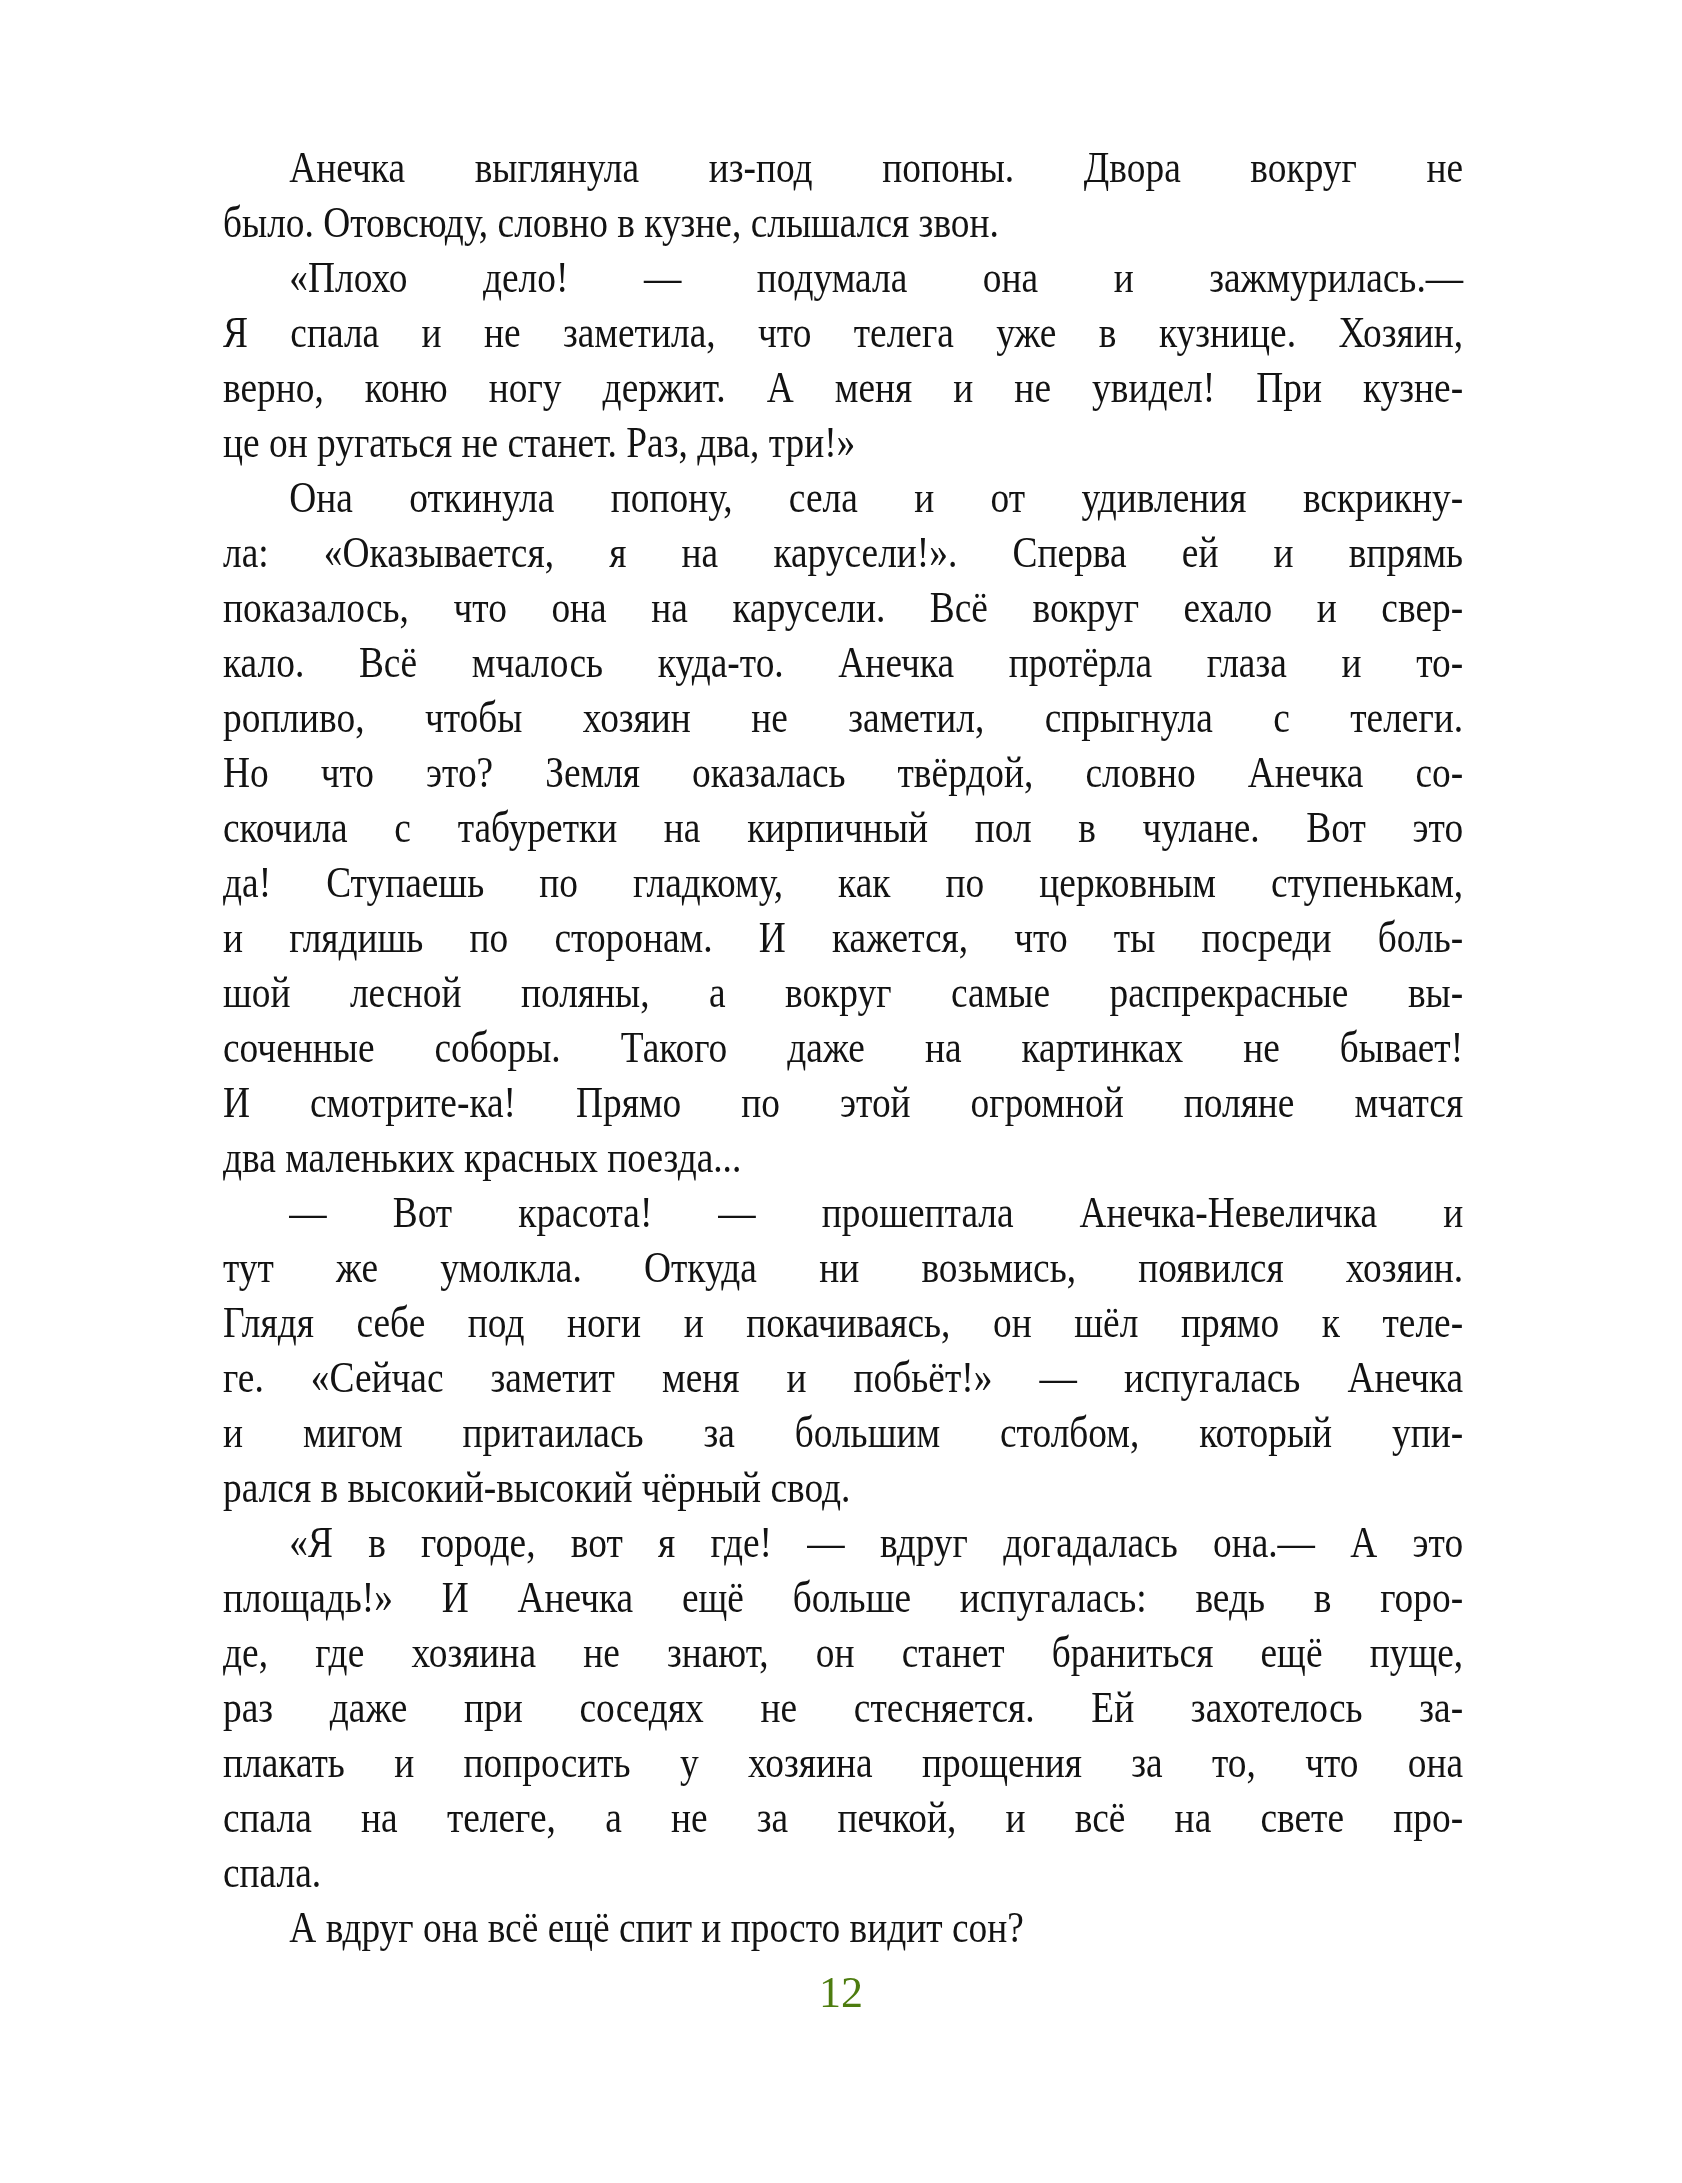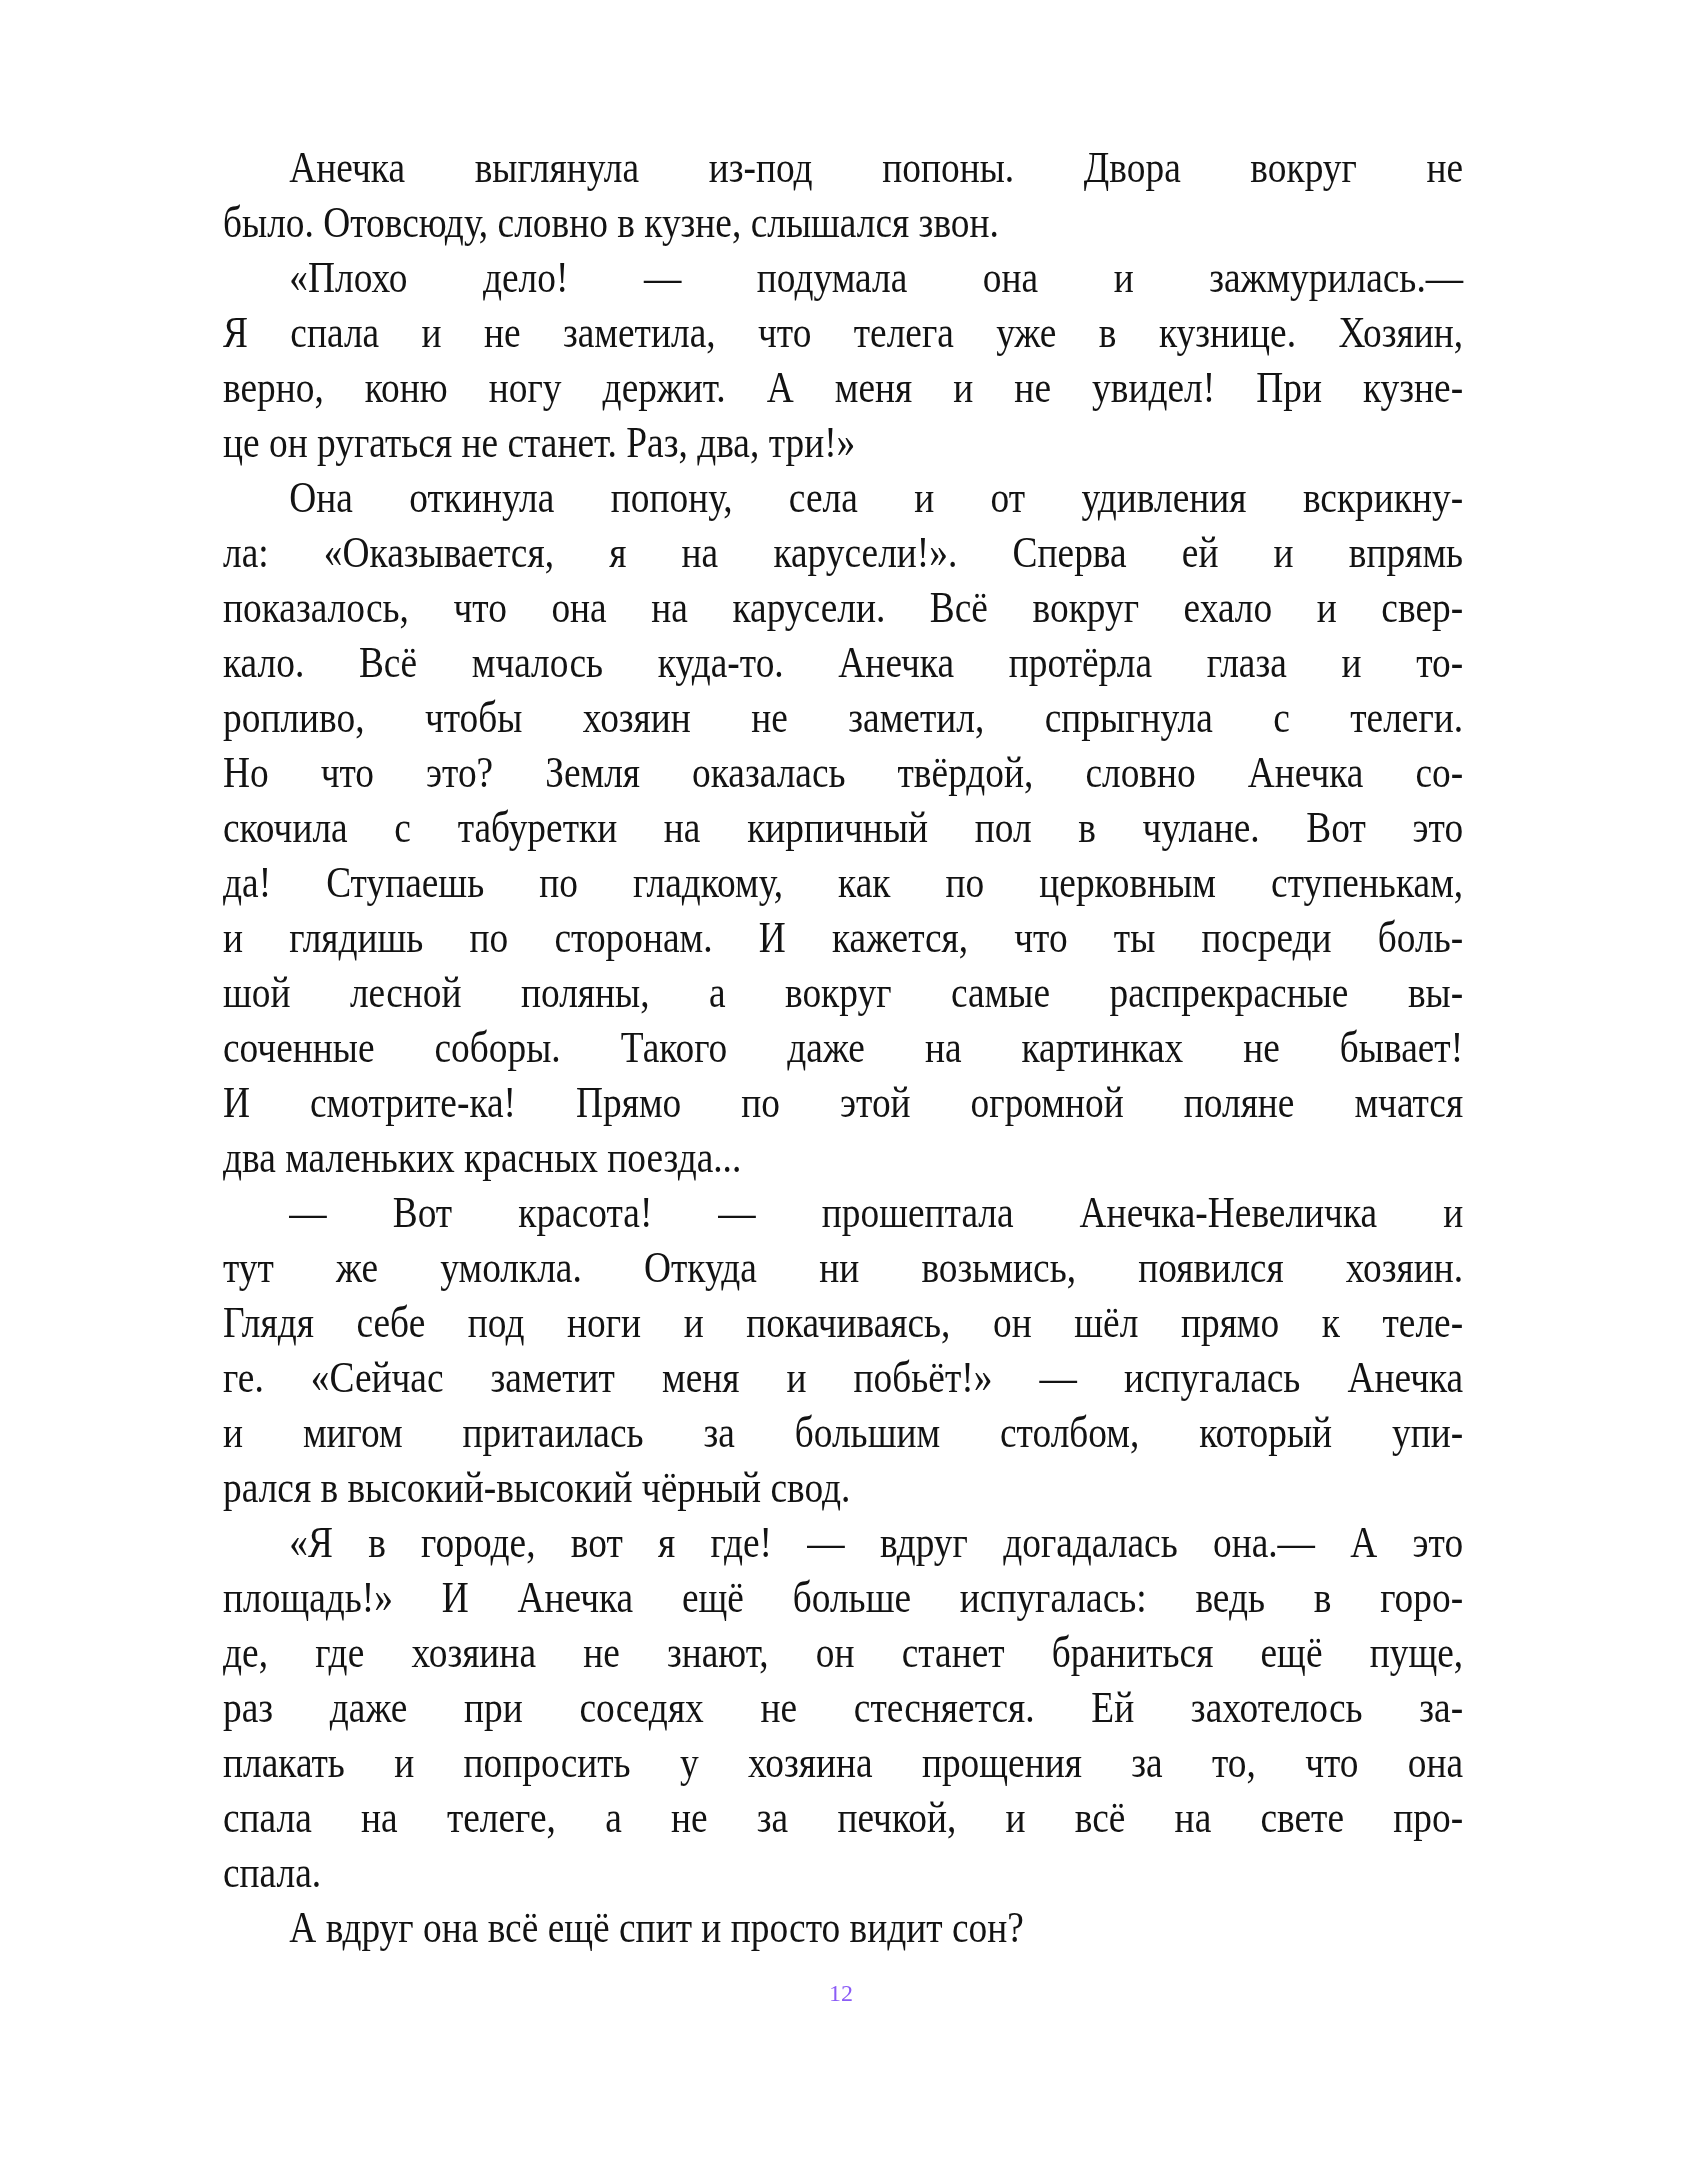--- a/index.html
+++ b/index.html
@@ -39,23 +39,23 @@
   }
   .line.indent {
     text-indent: 78px;
   }
   .page-number {
     position: absolute;
     left: 0;
     top: 1973px;
     width: 1682px;
     text-align: center;
-    font-size: 24px;
+    font-size: 44px;
     line-height: 40px;
-    color: #8b5cf6;
+    color: #4d7c0f;
   }
 </style>
 </head>
 <body>
 
 <div class="page">
   <section class="text-block">
       <div class="line indent">Анечка выглянула из-под попоны. Двора вокруг не</div>
       <div class="line no-justify">было. Отовсюду, словно в кузне, слышался звон.</div>
       <div class="line indent">«Плохо дело! — подумала она и зажмурилась.—</div>

